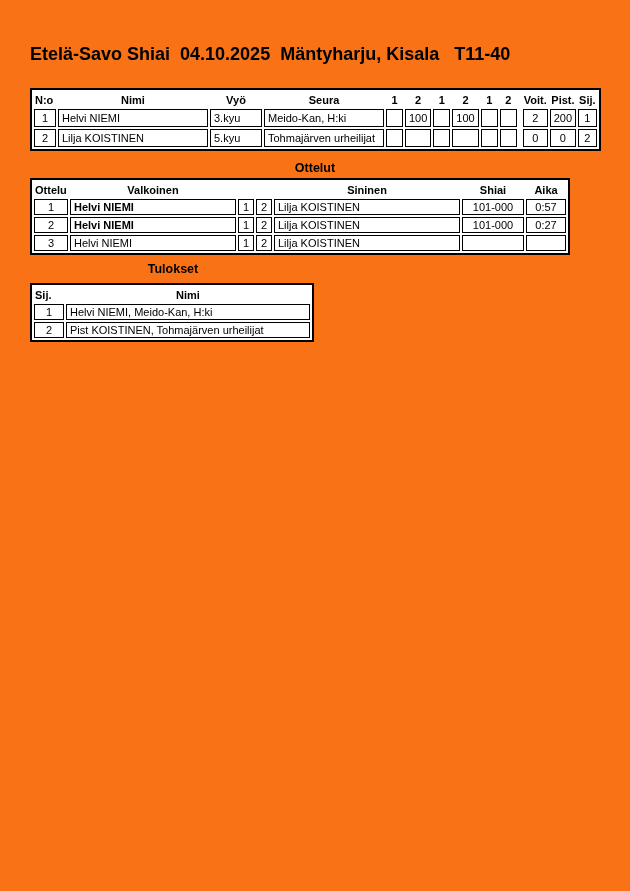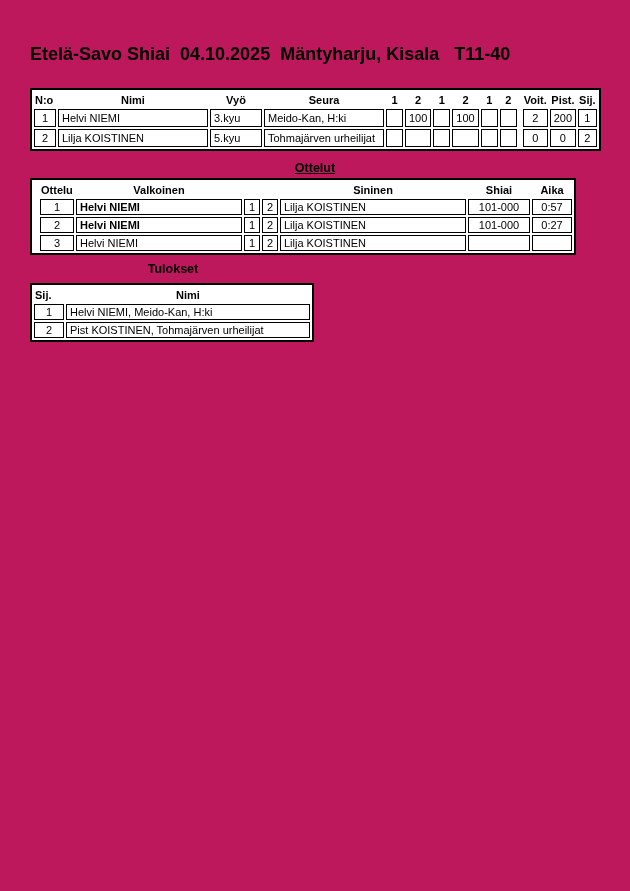--- a/index.html
+++ b/index.html
@@ -1,21 +1,21 @@
 <!DOCTYPE html>
 <html><head>
 <meta charset="utf-8">
 <style>
   * { margin: 0; padding: 0; box-sizing: border-box; }
   html, body { background: #ffffff; }
   .page {
     position: relative;
     width: 630px;
     height: 891px;
-    background: #be185d;
+    background: #f97316;
     color: #000000;
     font-family: "Liberation Sans", "DejaVu Sans", sans-serif;
     overflow: hidden;
   }
   .title {
     position: absolute;
     left: 30px;
     top: 44px;
     font-size: 18px;
     font-weight: bold;
@@ -39,32 +39,32 @@
     text-align: right;
     font-size: 9.5px;
     margin-top: 24px;
   }
   .sec-heading {
     position: absolute;
     font-size: 12.5px;
     font-weight: bold;
     text-align: center;
   }
-  .ottelut-heading { left: 0; top: 161px; width: 630px; text-decoration: underline; }
+  .ottelut-heading { left: 0; top: 161px; width: 630px; }
   .tulokset-heading { left: 0; top: 262px; width: 330px; margin-left: 8px; }
 
   .tbl-wrap {
     position: absolute;
     border: 2px solid #000000;
     background: #ffffff;
     display: flex;
     align-items: flex-end;
   }
   .t1 { left: 30px; top: 88px; }
-  .t2 { left: 30px; top: 178px; padding-left: 6px; }
+  .t2 { left: 30px; top: 178px; }
   .t3 { left: 30px; top: 283px; }
 
   table.sub {
     border-collapse: separate;
     border-spacing: 2px;
     table-layout: fixed;
   }
   table.sub th {
     border: none;
     font-size: 11px;

